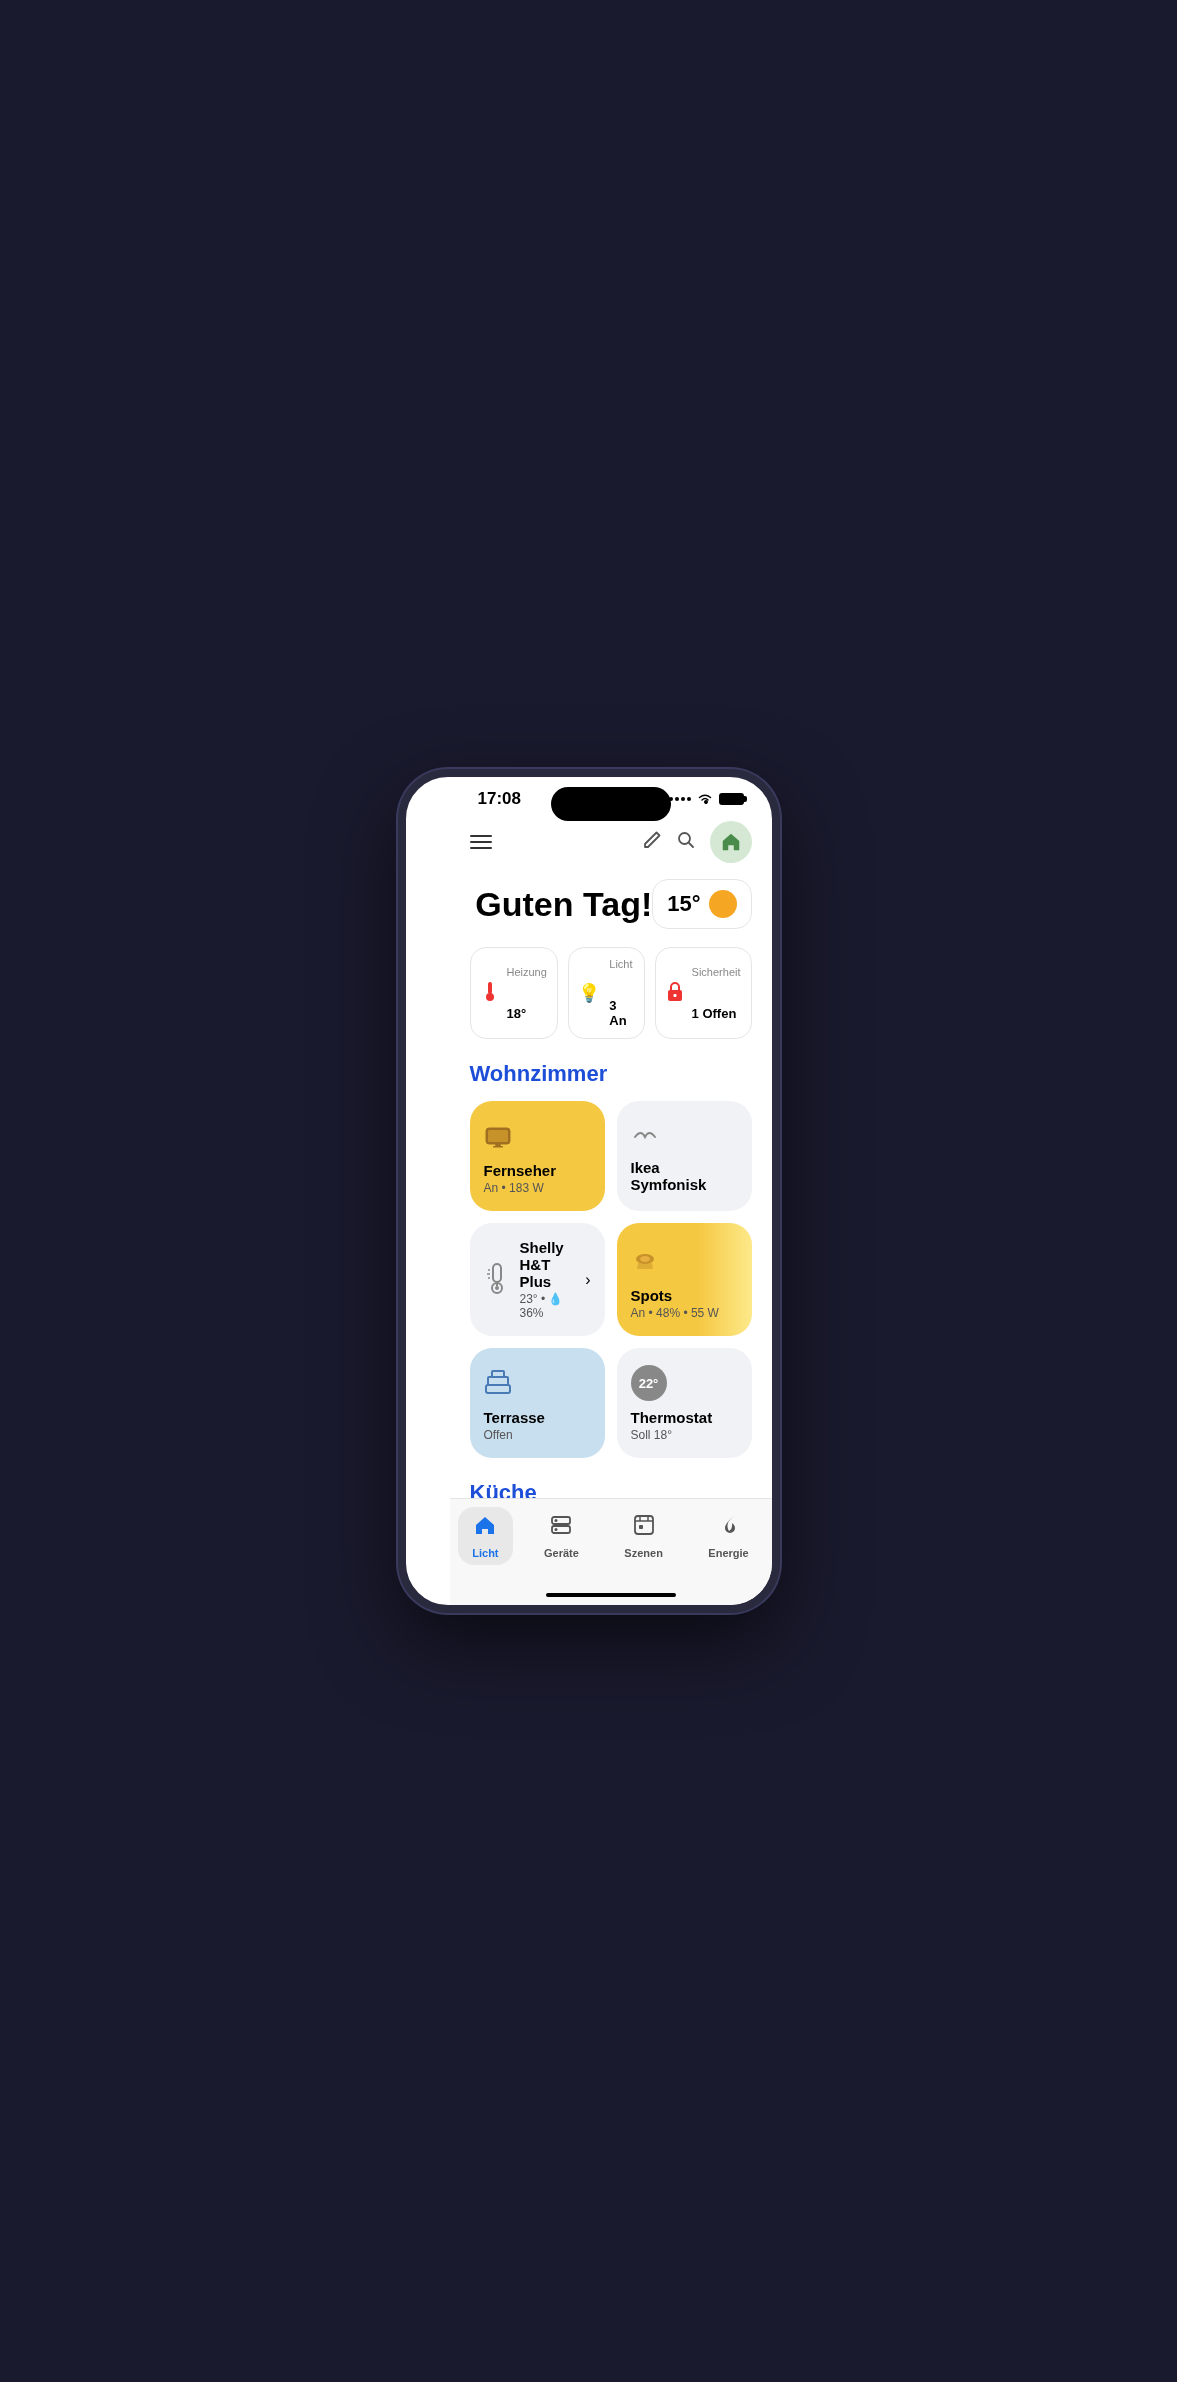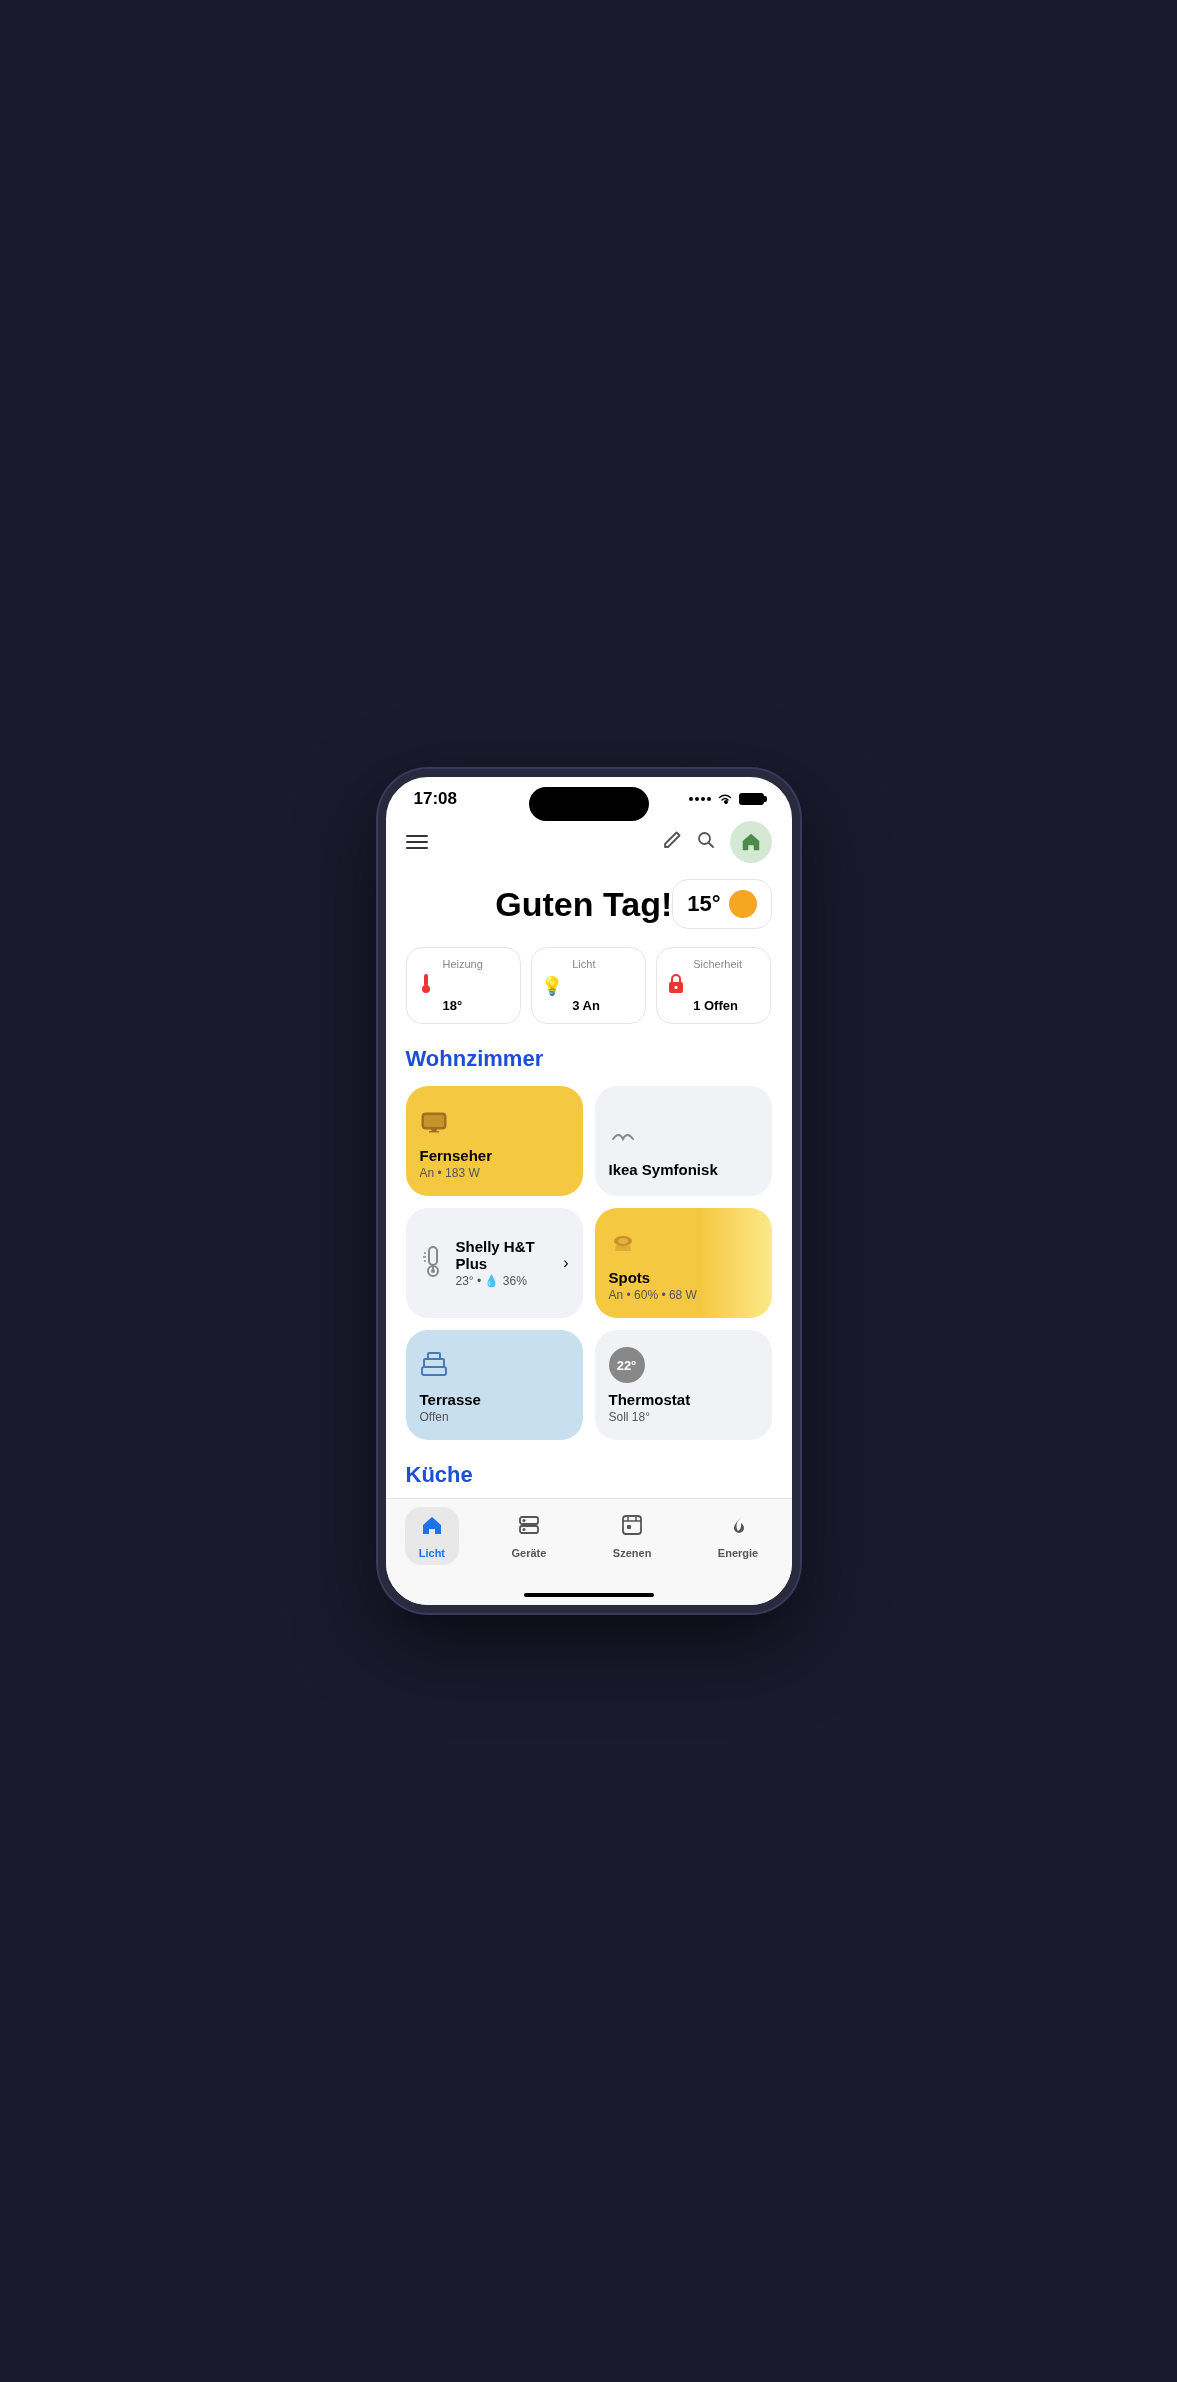--- a/index.html
+++ b/index.html
@@ -6,30 +6,31 @@
     * { box-sizing: border-box; margin: 0; padding: 0; }
     body {
       background: #1a1a2e;
       display: flex;
       justify-content: center;
       align-items: center;
       min-height: 100vh;
       font-family: -apple-system, BlinkMacSystemFont, 'SF Pro Display', 'Helvetica Neue', Arial, sans-serif;
     }
     .phone-shell {
-      width: 422px;
+      width: 382px;
       height: 844px;
       background: #ffffff;
       border-radius: 50px;
       border: 8px solid #2a2a3e;
       box-shadow: 0 0 0 2px #3a3a5e, 0 30px 80px rgba(0,0,0,0.6);
       overflow: hidden;
       position: relative;
       display: flex;
       flex-direction: column;
+      padding-left: 44px;
     }
     .status-bar {
       display: flex;
       justify-content: space-between;
       align-items: center;
       padding: 12px 28px 4px 28px;
       flex-shrink: 0;
       position: relative;
     }
     .status-time {
@@ -407,21 +408,21 @@
 
       <div class="device-card spots-active">
         <div class="device-icon">
           <svg width="28" height="22" viewBox="0 0 28 22">
               <ellipse cx="14" cy="8" rx="9" ry="5" fill="#c8922a"></ellipse>
               <path d="M7 12 L6 18 L22 18 L21 12" fill="#c8922a" opacity="0.5"></path>
               <ellipse cx="14" cy="8" rx="5" ry="3" fill="#e8b040"></ellipse>
             </svg>
         </div>
         <div class="device-name">Spots</div>
-        <div class="device-status">An • 60% • 68 W</div>
+        <div class="device-status">An • 48% • 55 W</div>
       </div>
 
       <div class="device-card blue">
         <div class="device-icon">
           <svg width="28" height="28" viewBox="0 0 28 28">
               <rect x="2" y="18" width="24" height="8" rx="2" fill="none" stroke="#4a7ab5" stroke-width="2"></rect>
               <rect x="4" y="10" width="20" height="8" rx="1" fill="none" stroke="#4a7ab5" stroke-width="2"></rect>
               <rect x="8" y="4" width="12" height="6" rx="1" fill="none" stroke="#4a7ab5" stroke-width="2"></rect>
             </svg>
         </div>

